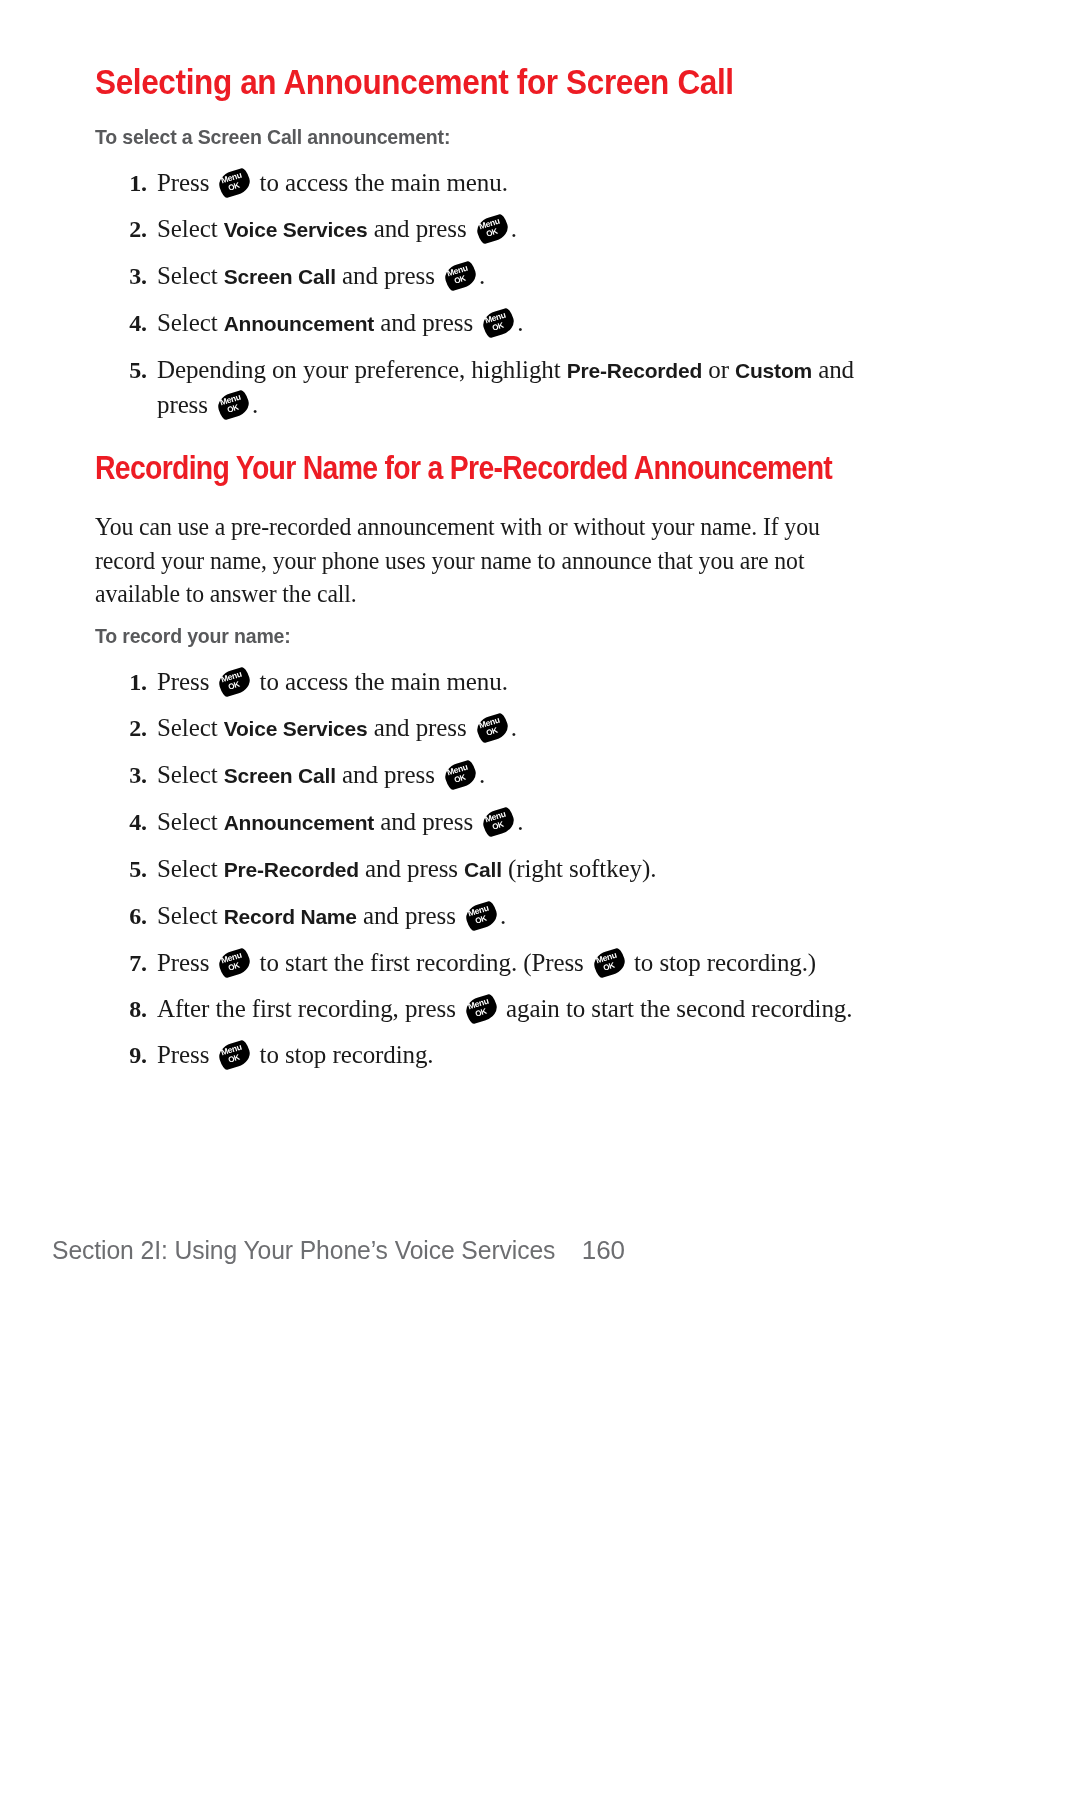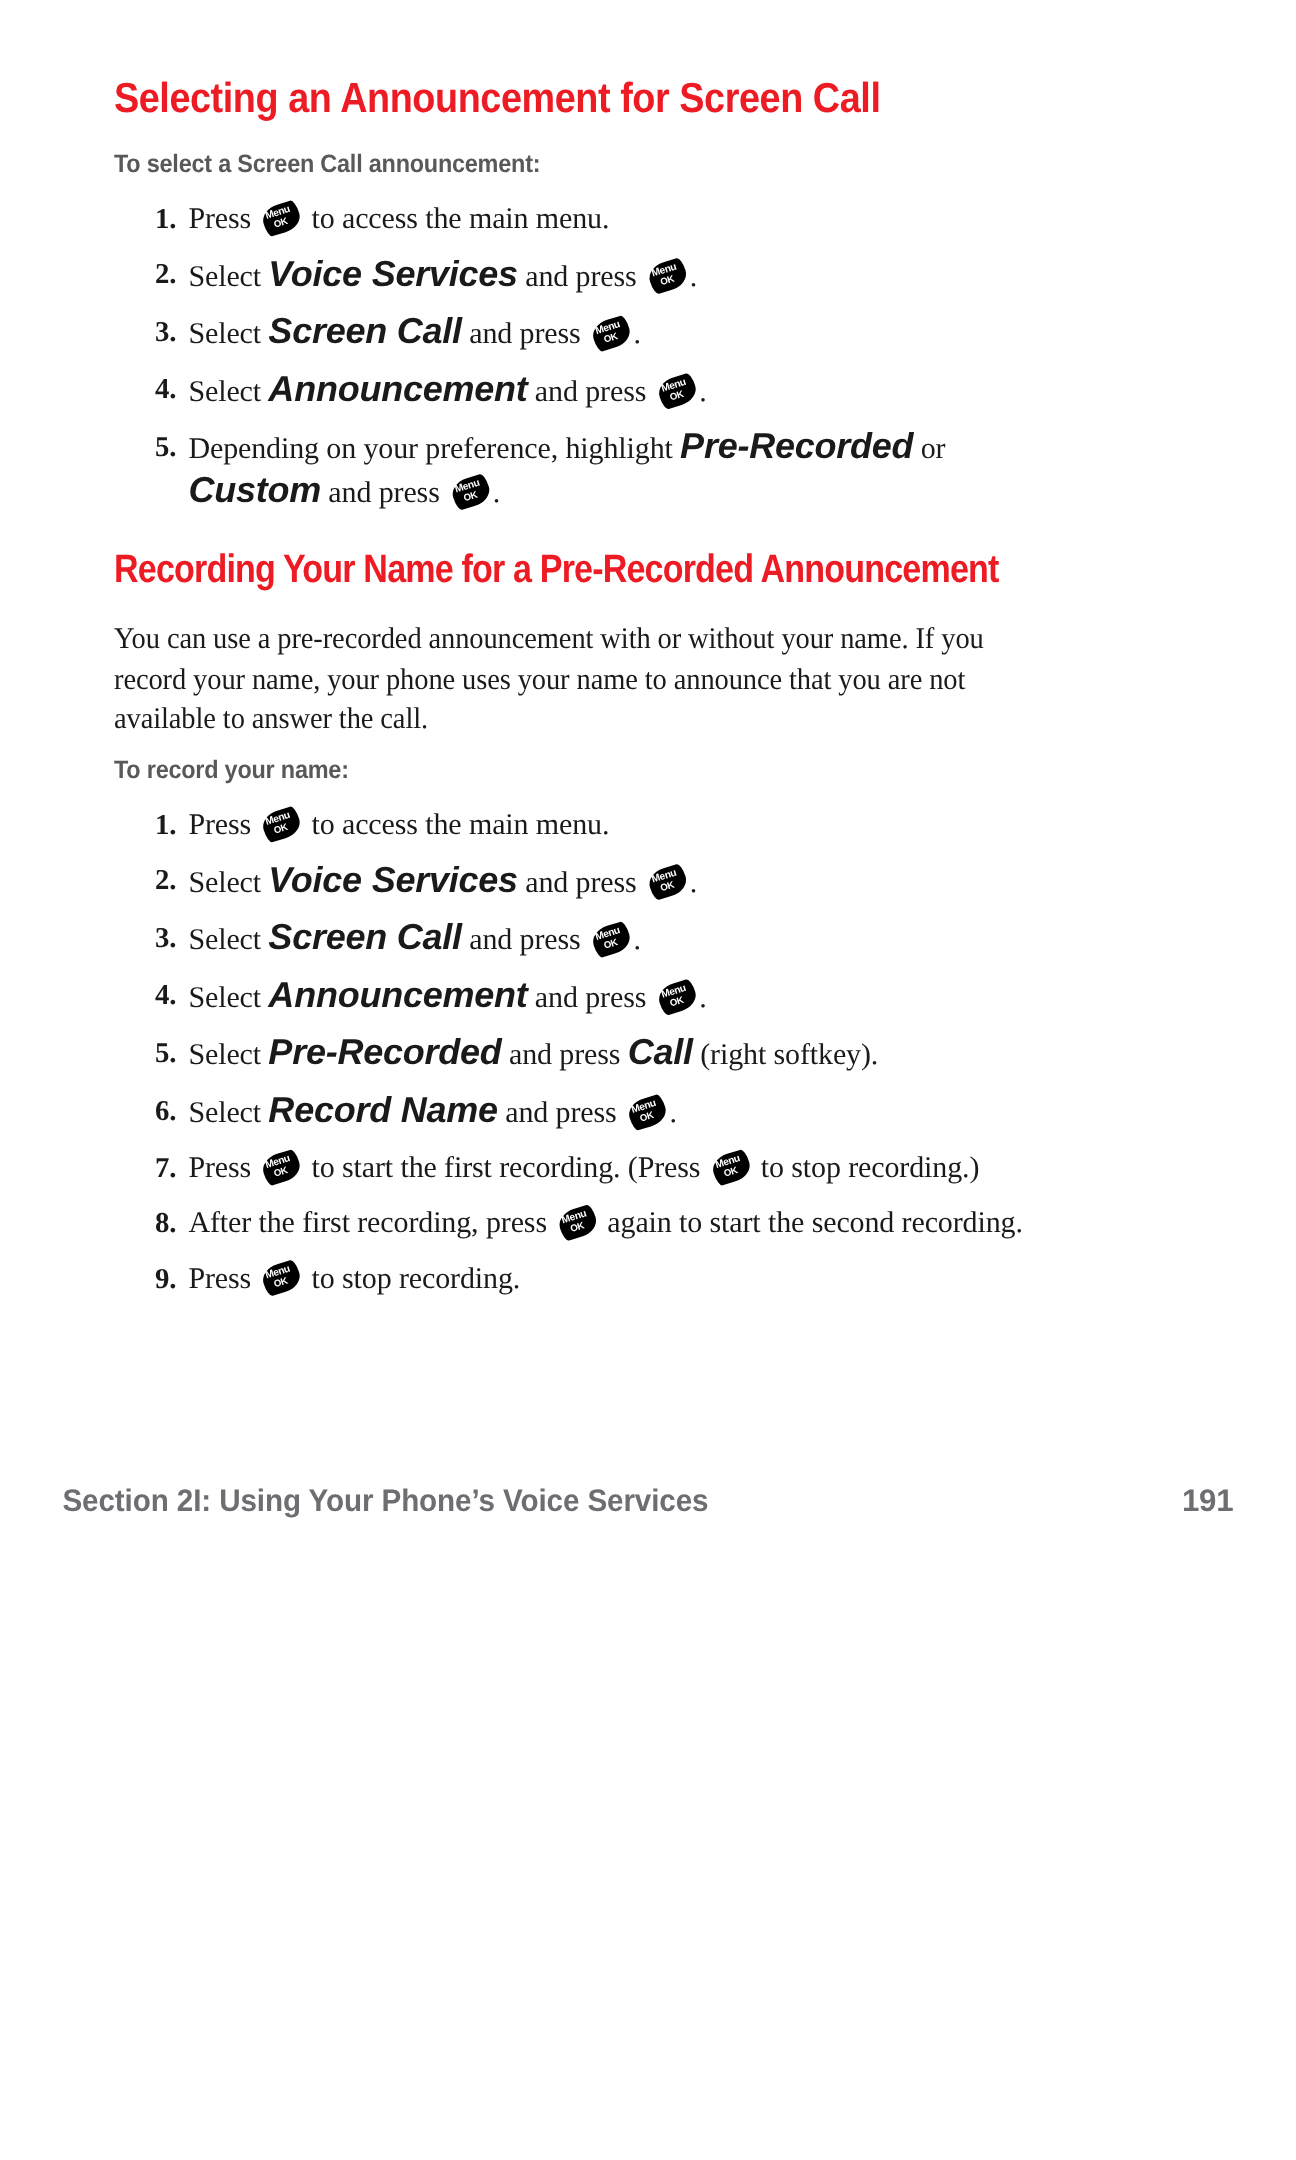--- a/index.html
+++ b/index.html
@@ -101,23 +101,22 @@
     font-family: "Liberation Serif", "DejaVu Serif", serif;
   }
   .li-text {
     display: inline;
   }
 
   
   b.ui {
     font-family: "Liberation Sans Narrow", "Liberation Sans", "DejaVu Sans", sans-serif;
     font-weight: bold;
-    font-size: 30px;
+    font-size: 21px;
     letter-spacing: -0.2px;
-    font-style: italic;
   }
 
   
   ul.subbul {
     list-style: none;
     margin: 10px 0 6px 0;
     padding: 0;
   }
   ul.subbul > li {
     position: relative;
@@ -203,23 +202,22 @@
   }
 
   
   .footer {
     position: absolute;
     left: 52px;
     right: 52px;
     bottom: 82px;
     display: flex;
     align-items: baseline;
-    justify-content: space-between;
-    font-family: "Liberation Sans Narrow", "Liberation Sans", "DejaVu Sans", sans-serif;
-    font-weight: bold;
+    font-family: "Liberation Sans Narrow", "Liberation Sans", "DejaVu Sans", sans-serif;
+    font-weight: normal;
     color: #6d6e71;
     font-size: 26px;
     letter-spacing: -0.1px;
   }
   .footer .sec { transform: scaleX(0.95); transform-origin: left center; }
   .footer .pg  { font-size: 26px; }
 </style>
 </head>
 <body>
 
@@ -297,16 +295,16 @@
                 <span class="m">Menu</span>
                 <span class="o">OK</span>
               </span></span> to stop recording.</span></li>
       </ol>
 
 
   </div>
 
   <div class="footer">
     <div class="sec">Section 2I: Using Your Phone’s Voice Services</div>
-    <div class="pg">191</div>
+    <div class="pg">160</div>
   </div>
 
 </div>
 
 </body></html>

